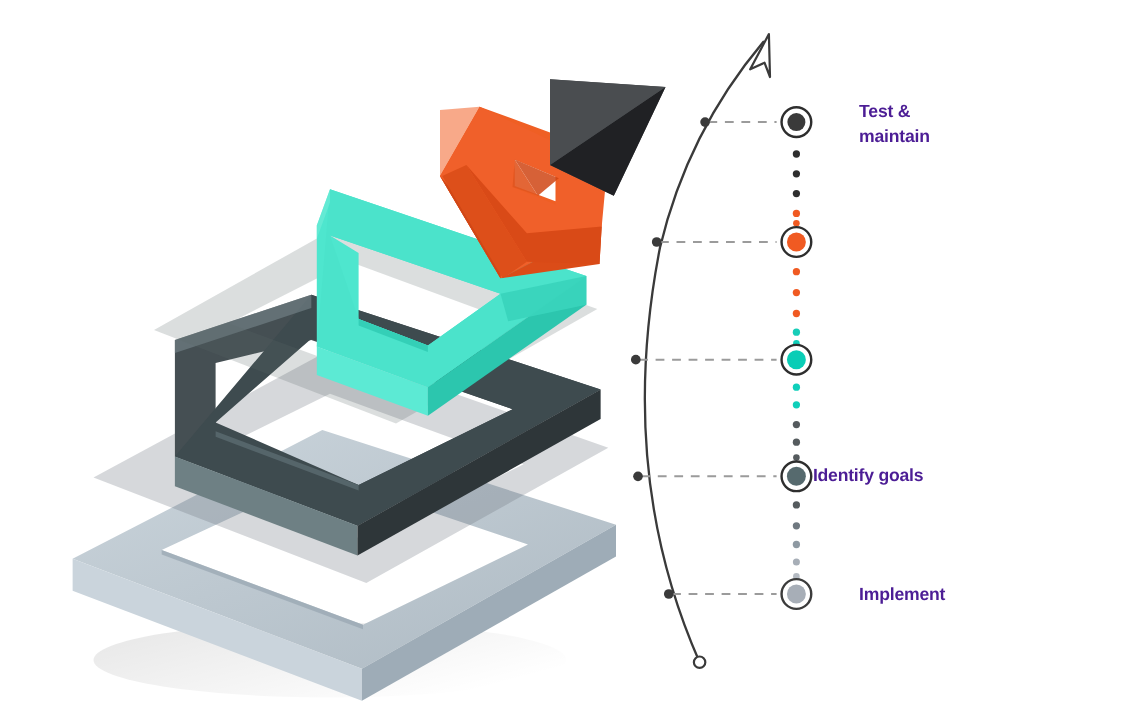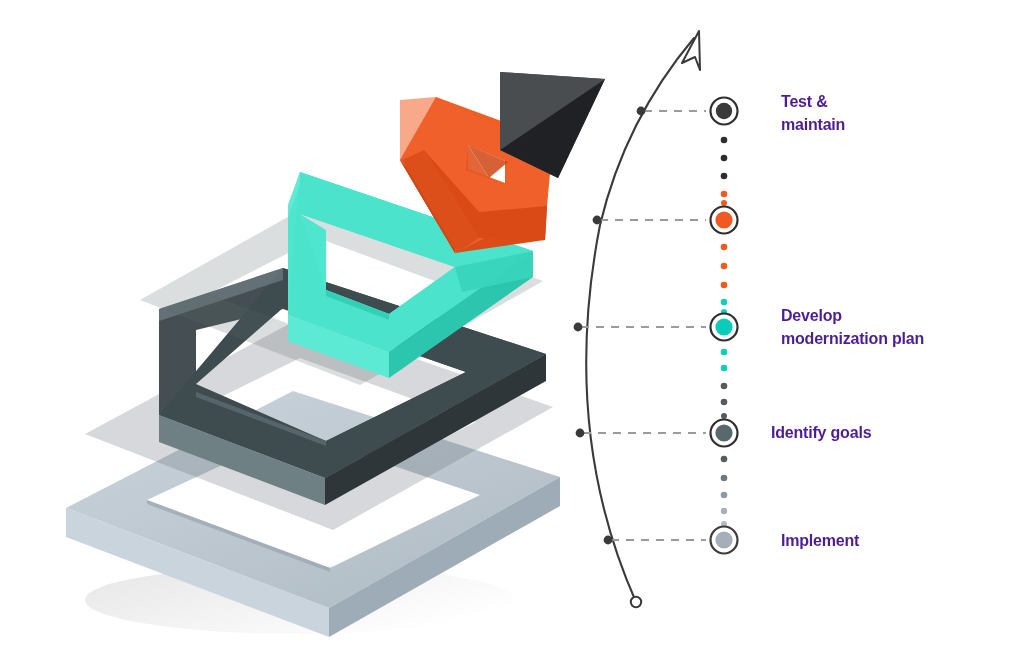--- a/index.html
+++ b/index.html
@@ -191,20 +191,18 @@
         <circle cx="724" cy="540" r="13.5" fill="#fff" stroke="#3C3C3C" stroke-width="2.2"></circle>
         <circle cx="724" cy="540" r="8.6" fill="#A7AEB7"></circle>
       </g>
     </g>
   </svg>
 
   <div class="lbl" style="left:781px;top:90px;">Test &amp;
 maintain</div>
 
 
-  <div class="lbl" style="left:781px;top:304px;">Develop
-modernization plan</div>
-
-  <div class="lbl" style="left:771px;top:421px;">Identify goals</div>
+
+  <div class="lbl" style="left:739px;top:421px;">Identify goals</div>
 
   <div class="lbl" style="left:781px;top:529px;">Implement</div>
 
 </div>
 
 </body></html>

